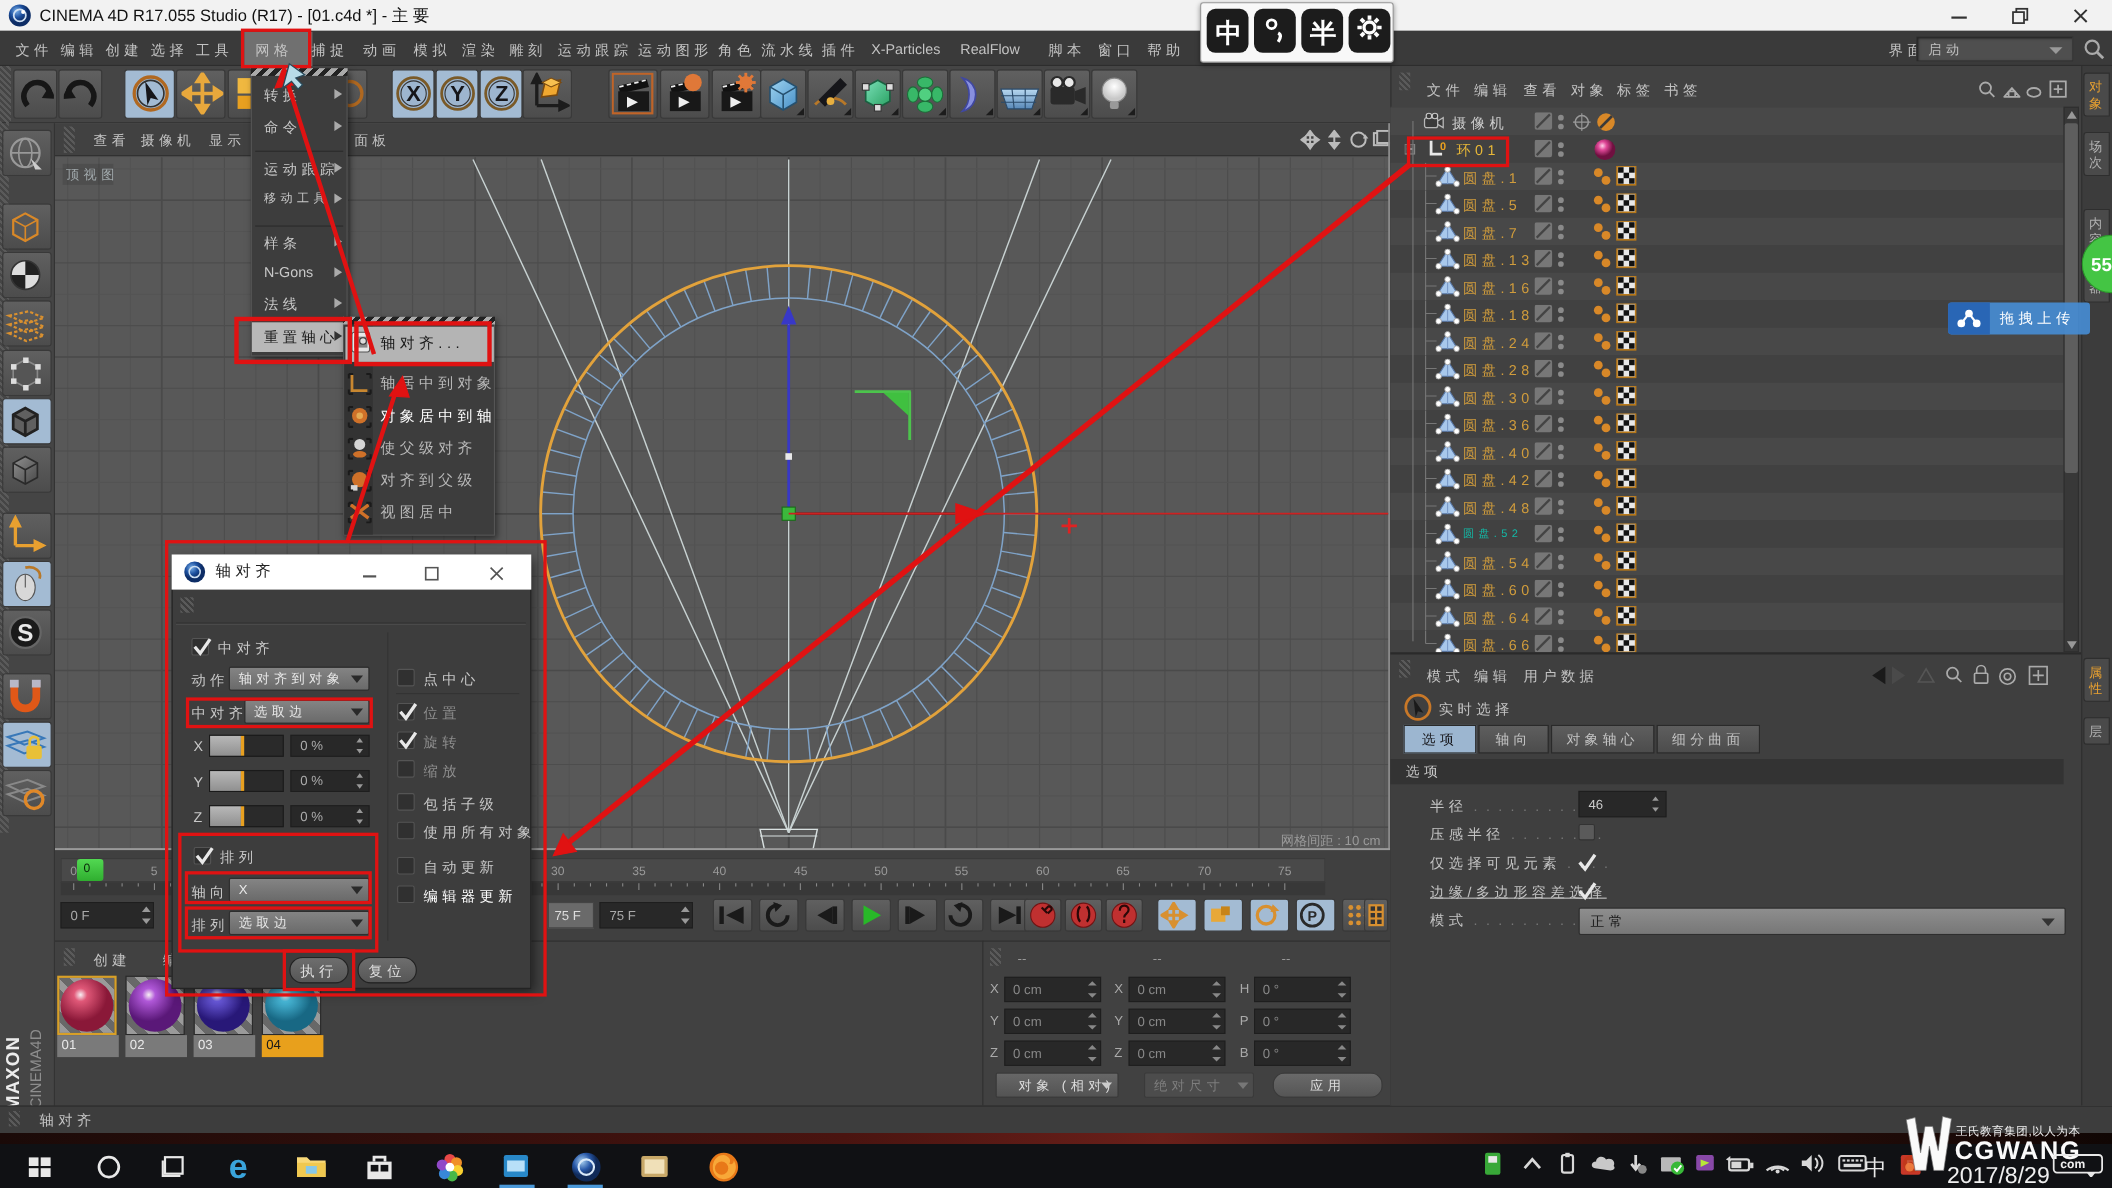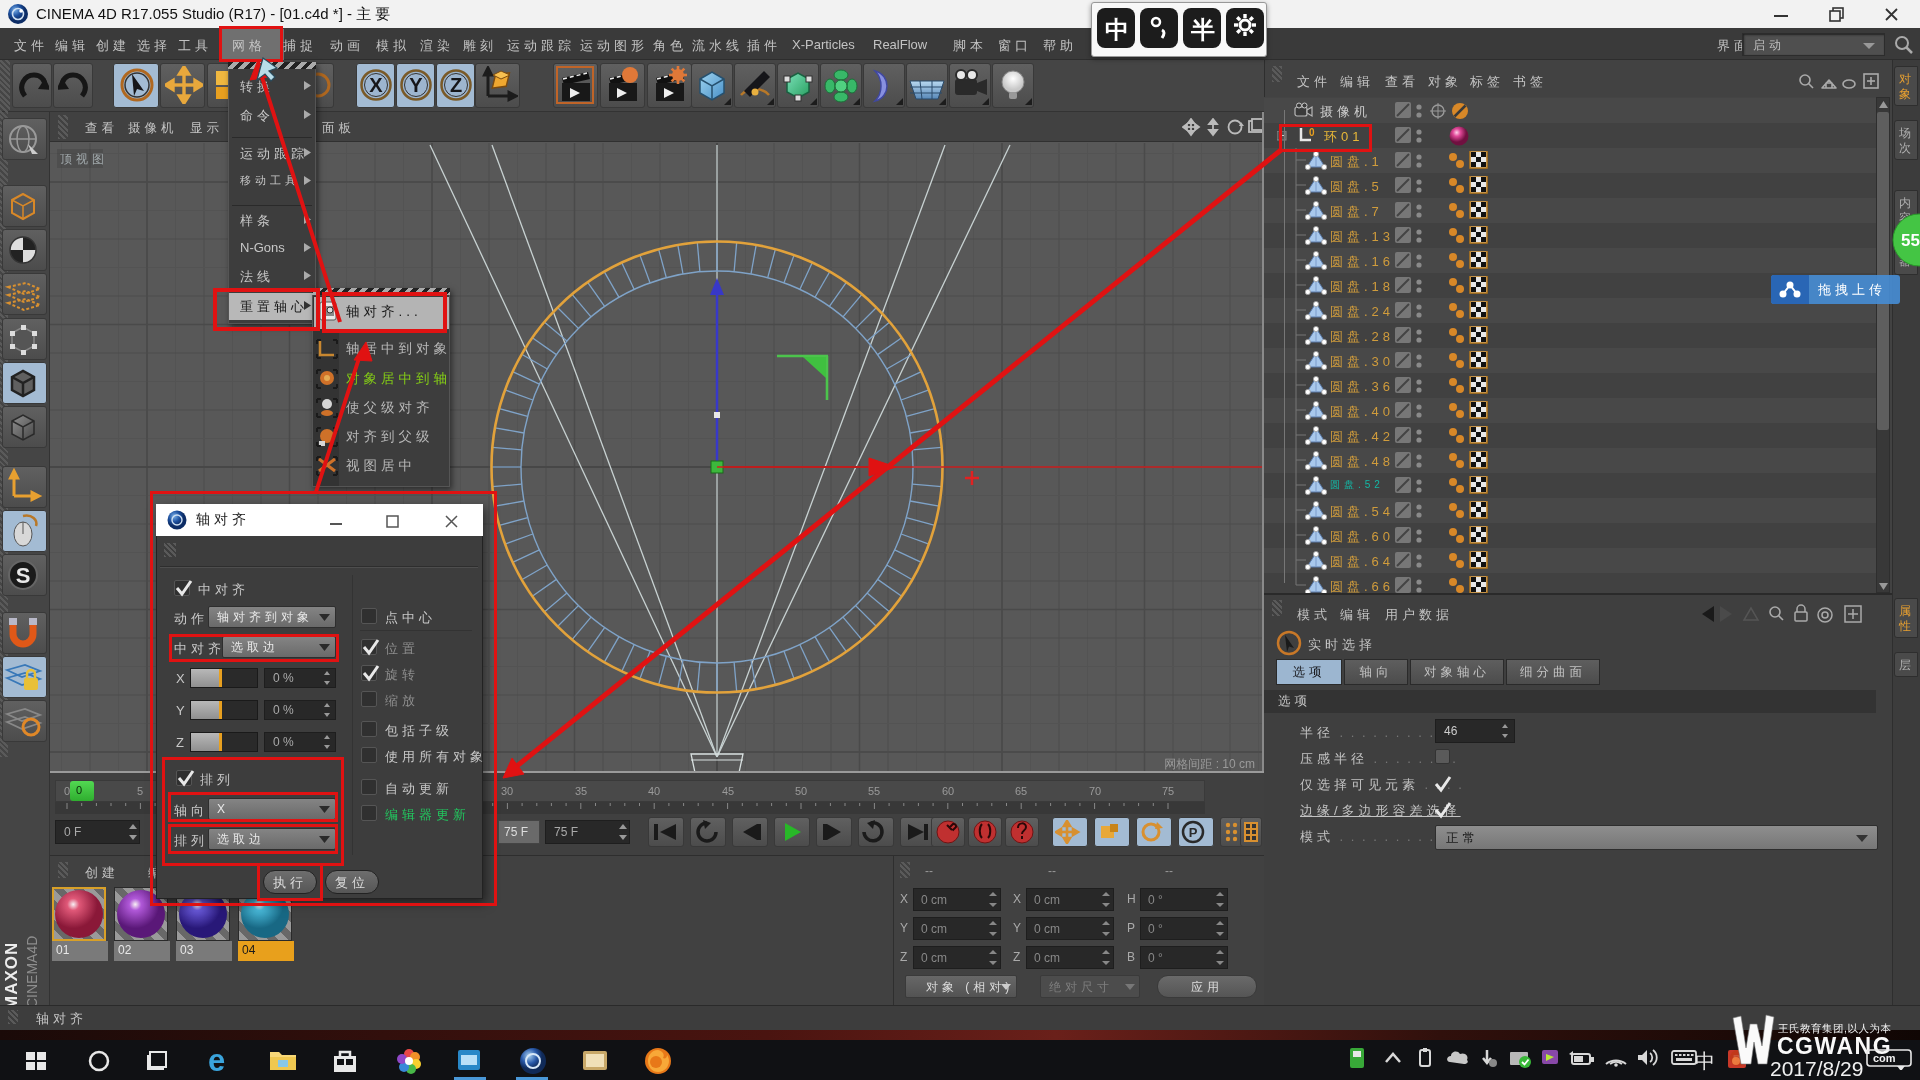--- a/index.html
+++ b/index.html
@@ -1864,21 +1864,21 @@
       <path d="M1 1 L5 1 M1 1 L1 5 M21 1 L17 1 M21 1 L21 5 M1 19 L5 19 M1 19 L1 15 M21 19 L17 19 M21 19 L21 15" stroke="#1a1a1a" stroke-width="2"></path>
     </svg>
 <div class="abs cjk" style="left:346px;top:340px;font-size:13.5px;color:#b8b8b8;">轴居中到对象</div>
 <svg class="abs" style="left:316px;top:369px;" width="22" height="20">
       <g opacity="0.9">
         <circle cx="11" cy="9" r="7" fill="#e07828"></circle>
         <circle cx="11" cy="9" r="3" fill="#f8b858"></circle>
       </g>
       <path d="M1 1 L5 1 M1 1 L1 5 M21 1 L17 1 M21 1 L21 5 M1 19 L5 19 M1 19 L1 15 M21 19 L17 19 M21 19 L21 15" stroke="#1a1a1a" stroke-width="2"></path>
     </svg>
-<div class="abs cjk" style="left:346px;top:370px;font-size:13.5px;color:#84cc16;">对象居中到轴</div>
+<div class="abs cjk" style="left:346px;top:370px;font-size:13.5px;color:#ffffff;">对象居中到轴</div>
 <svg class="abs" style="left:316px;top:398px;" width="22" height="20">
       <g opacity="0.9">
         <circle cx="11" cy="6" r="5" fill="#e8e8e8"></circle>
         <ellipse cx="11" cy="15" rx="6" ry="3" fill="#e07828"></ellipse>
       </g>
       <path d="M1 1 L5 1 M1 1 L1 5 M21 1 L17 1 M21 1 L21 5 M1 19 L5 19 M1 19 L1 15 M21 19 L17 19 M21 19 L21 15" stroke="#1a1a1a" stroke-width="2"></path>
     </svg>
 <div class="abs cjk" style="left:346px;top:399px;font-size:13.5px;color:#b8b8b8;">使父级对齐</div>
 <svg class="abs" style="left:316px;top:427px;" width="22" height="20">
       <g opacity="0.9">
@@ -1983,21 +1983,21 @@
 <div class="abs cjk" style="left:385px;top:666px;font-size:13px;color:#8e8e8e;">旋转</div>
 <div class="abs" style="left:361px;top:691px;width:16px;height:16px;background:#303030;border:1px solid #555;border-radius:2px;"></div>
 <div class="abs cjk" style="left:385px;top:692px;font-size:13px;color:#8e8e8e;">缩放</div>
 <div class="abs" style="left:361px;top:721px;width:16px;height:16px;background:#303030;border:1px solid #555;border-radius:2px;"></div>
 <div class="abs cjk" style="left:385px;top:722px;font-size:13px;color:#c8c8c8;">包括子级</div>
 <div class="abs" style="left:361px;top:747px;width:16px;height:16px;background:#303030;border:1px solid #555;border-radius:2px;"></div>
 <div class="abs cjk" style="left:385px;top:748px;font-size:13px;color:#c8c8c8;">使用所有对象</div>
 <div class="abs" style="left:361px;top:779px;width:16px;height:16px;background:#303030;border:1px solid #555;border-radius:2px;"></div>
 <div class="abs cjk" style="left:385px;top:780px;font-size:13px;color:#c8c8c8;">自动更新</div>
 <div class="abs" style="left:361px;top:805px;width:16px;height:16px;background:#303030;border:1px solid #555;border-radius:2px;"></div>
-<div class="abs cjk" style="left:385px;top:806px;font-size:13px;color:#22c55e;">编辑器更新</div>
+<div class="abs cjk" style="left:385px;top:806px;font-size:13px;color:#ffffff;">编辑器更新</div>
 <div class="abs" style="left:263px;top:870px;width:54px;height:24px;background:linear-gradient(#6e6e6e,#565656);border:1px solid #222;border-radius:12px;">
       <span class="cjk" style="display:block;text-align:center;line-height:23px;font-size:13px;color:#ddd;">执行</span>
     </div>
 <div class="abs" style="left:325px;top:870px;width:54px;height:24px;background:linear-gradient(#6e6e6e,#565656);border:1px solid #222;border-radius:12px;">
       <span class="cjk" style="display:block;text-align:center;line-height:23px;font-size:13px;color:#ddd;">复位</span>
     </div>
 <div class="redbox" style="left:219px;top:26px;width:64px;height:36px;"></div>
 <div class="redbox" style="left:213px;top:288px;width:107px;height:43px;border-width:4px;"></div>
 <div class="redbox" style="left:322px;top:292px;width:125px;height:41px;border-width:4px;"></div>
 <div class="redbox" style="left:150px;top:491px;width:347px;height:415px;"></div>

